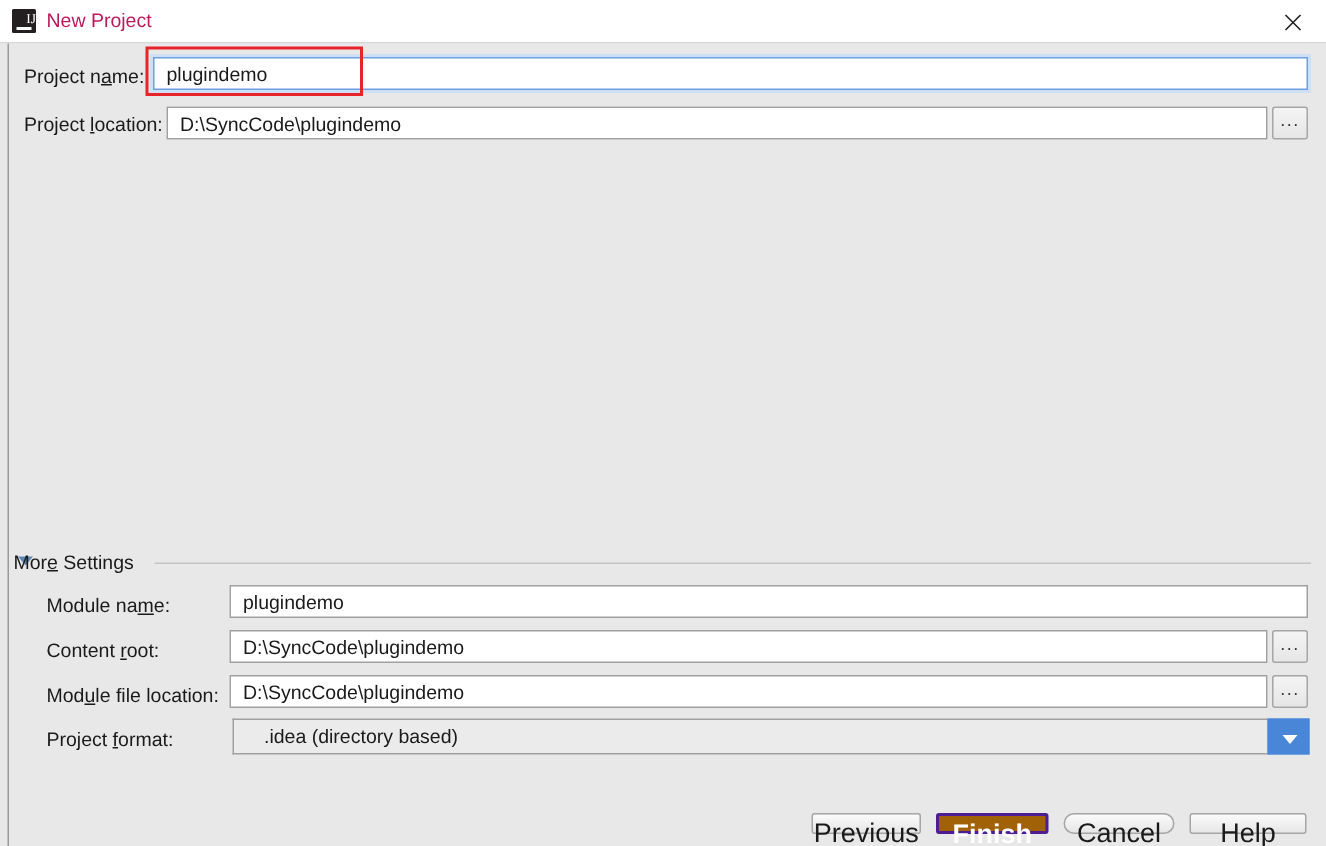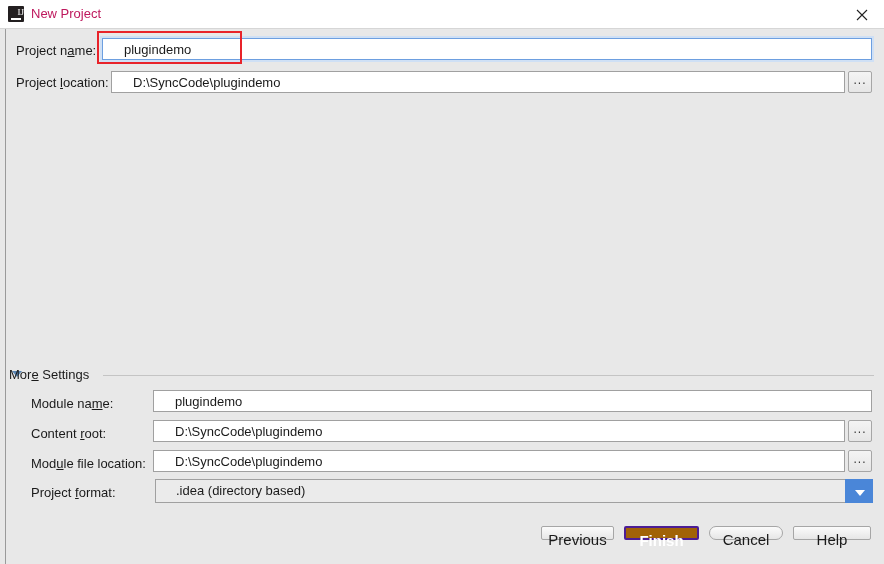--- a/index.html
+++ b/index.html
@@ -92,21 +92,21 @@
   .lbl u { text-decoration: underline; }
 
   .txt {
     position: absolute;
     box-sizing: border-box;
     background: #ffffff;
     border: 1px solid #a0a0a0;
     font-family: "Liberation Sans", sans-serif;
     font-size: 13px;
     color: #1a1a1a;
-    padding: 0 0 0 21px;
+    padding: 0 0 0 8px;
     line-height: 20px;
     height: 22px;
     outline: none;
   }
   .txt.focused {
     border: 1px solid #6d9fe0;
     box-shadow: 0 0 0 2px #cfe0f5;
   }
 
   .browse {
@@ -170,25 +170,26 @@
 
   
   .btn {
     position: absolute;
     box-sizing: border-box;
     height: 14px;
     background: linear-gradient(to bottom, #fbfbfb 0%, #e6e6e6 100%);
     border: 1px solid #a6a6a6;
     border-radius: 2px;
     font-family: "Liberation Sans", sans-serif;
-    font-size: 15px;
+    font-size: 18px;
     color: #1a1a1a;
     text-align: center;
     line-height: 25px;
     cursor: default;
+    margin-top: 16px;
   }
   .btn.primary {
     background: #a16207;
     border: 2px solid #4c1d95;
     color: #ffffff;
     font-weight: bold;
   }
 
   
   .annot {

